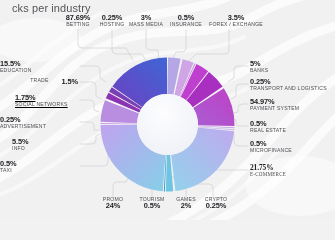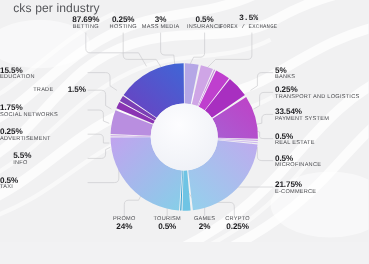--- a/index.html
+++ b/index.html
@@ -75,21 +75,21 @@
     font-size: 5.1px;
     font-weight: normal;
     color: #4d4e52;
     letter-spacing: 0.22px;
   }
   .al-l { text-align: left; }
   .al-r { text-align: left; }
   .al-c { text-align: center; }
 
   
-  .inline-row { display: flex; align-items: flex-end; gap: 13px; }
+  .inline-row { display: flex; align-items: flex-start; gap: 13px; }
 </style>
 </head>
 <body>
 
 <svg id="bg-texture" viewBox="0 0 335 220" xmlns="http://www.w3.org/2000/svg">
   <rect x="0" y="0" width="335" height="220" fill="#f1f1f2"></rect>
   <g fill="none" stroke="#ffffff" stroke-width="9" opacity="0.75">
     <path d="M-20,150 C 40,120 55,60 120,40 C 170,24 210,40 250,18 C 275,4 300,-6 350,-14"></path>
     <path d="M-20,186 C 30,168 60,126 110,104 C 160,82 200,96 245,70 C 280,50 310,30 352,22"></path>
     <path d="M-18,116 C 28,96 52,52 112,26 C 150,10 190,14 230,-4"></path>
@@ -197,36 +197,36 @@
   <div class="nm">HOSTING</div>
 </div>
 <div class="lbl al-c" style="left:120px; top:14px; width:52px;">
   <div class="pct">3%</div>
   <div class="nm">MASS MEDIA</div>
 </div>
 <div class="lbl al-c" style="left:160px; top:14px; width:52px;">
   <div class="pct">0.5%</div>
   <div class="nm">INSURANCE</div>
 </div>
-<div class="lbl al-c" style="left:194px; top:14px; width:64px;font-family:Liberation Mono, monospace;">
+<div class="lbl al-c" style="left:204px; top:14px; width:64px;">
   <div class="pct">3.5%</div>
   <div class="nm">FOREX / EXCHANGE</div>
 </div>
 
 <div class="lbl al-r" style="left:0px; top:60px; width:78px;">
   <div class="pct">15.5%</div>
   <div class="nm">EDUCATION</div>
 </div>
 <div class="lbl" style="left:0px; top:78px; width:78px;">
   <div class="inline-row" style="justify-content:flex-end;">
     <span class="nm">TRADE</span>
     <span class="pct">1.5%</span>
   </div>
 </div>
-<div class="lbl al-r" style="left:0px; top:94px; width:78px;">
+<div class="lbl al-r" style="left:15px; top:94px; width:78px;text-decoration:underline;">
   <div class="pct">1.75%</div>
   <div class="nm">SOCIAL NETWORKS</div>
 </div>
 <div class="lbl al-r" style="left:0px; top:116px; width:78px;">
   <div class="pct">0.25%</div>
   <div class="nm">ADVERTISEMENT</div>
 </div>
 <div class="lbl al-r" style="left:12px; top:138px; width:78px;">
   <div class="pct">5.5%</div>
   <div class="nm">INFO</div>
@@ -238,32 +238,32 @@
 
 <div class="lbl al-l" style="left:250px; top:60px;">
   <div class="pct">5%</div>
   <div class="nm">BANKS</div>
 </div>
 <div class="lbl al-l" style="left:250px; top:78px;">
   <div class="pct">0.25%</div>
   <div class="nm">TRANSPORT AND LOGISTICS</div>
 </div>
 <div class="lbl al-l" style="left:250px; top:98px;">
-  <div class="pct">33.54%</div>
+  <div class="pct">54.97%</div>
   <div class="nm">PAYMENT SYSTEM</div>
 </div>
 <div class="lbl al-l" style="left:250px; top:120px;">
   <div class="pct">0.5%</div>
   <div class="nm">REAL ESTATE</div>
 </div>
 <div class="lbl al-l" style="left:250px; top:140px;">
   <div class="pct">0.5%</div>
   <div class="nm">MICROFINANCE</div>
 </div>
-<div class="lbl al-l" style="left:250px; top:164px;">
+<div class="lbl al-l" style="left:250px; top:164px;font-family:Liberation Serif, serif;">
   <div class="pct">21.75%</div>
   <div class="nm">E-COMMERCE</div>
 </div>
 
 <div class="lbl al-c" style="left:92px; top:197px; width:42px;">
   <div class="nm">PROMO</div>
   <div class="pct">24%</div>
 </div>
 <div class="lbl al-c" style="left:130px; top:197px; width:44px;">
   <div class="nm">TOURISM</div>

